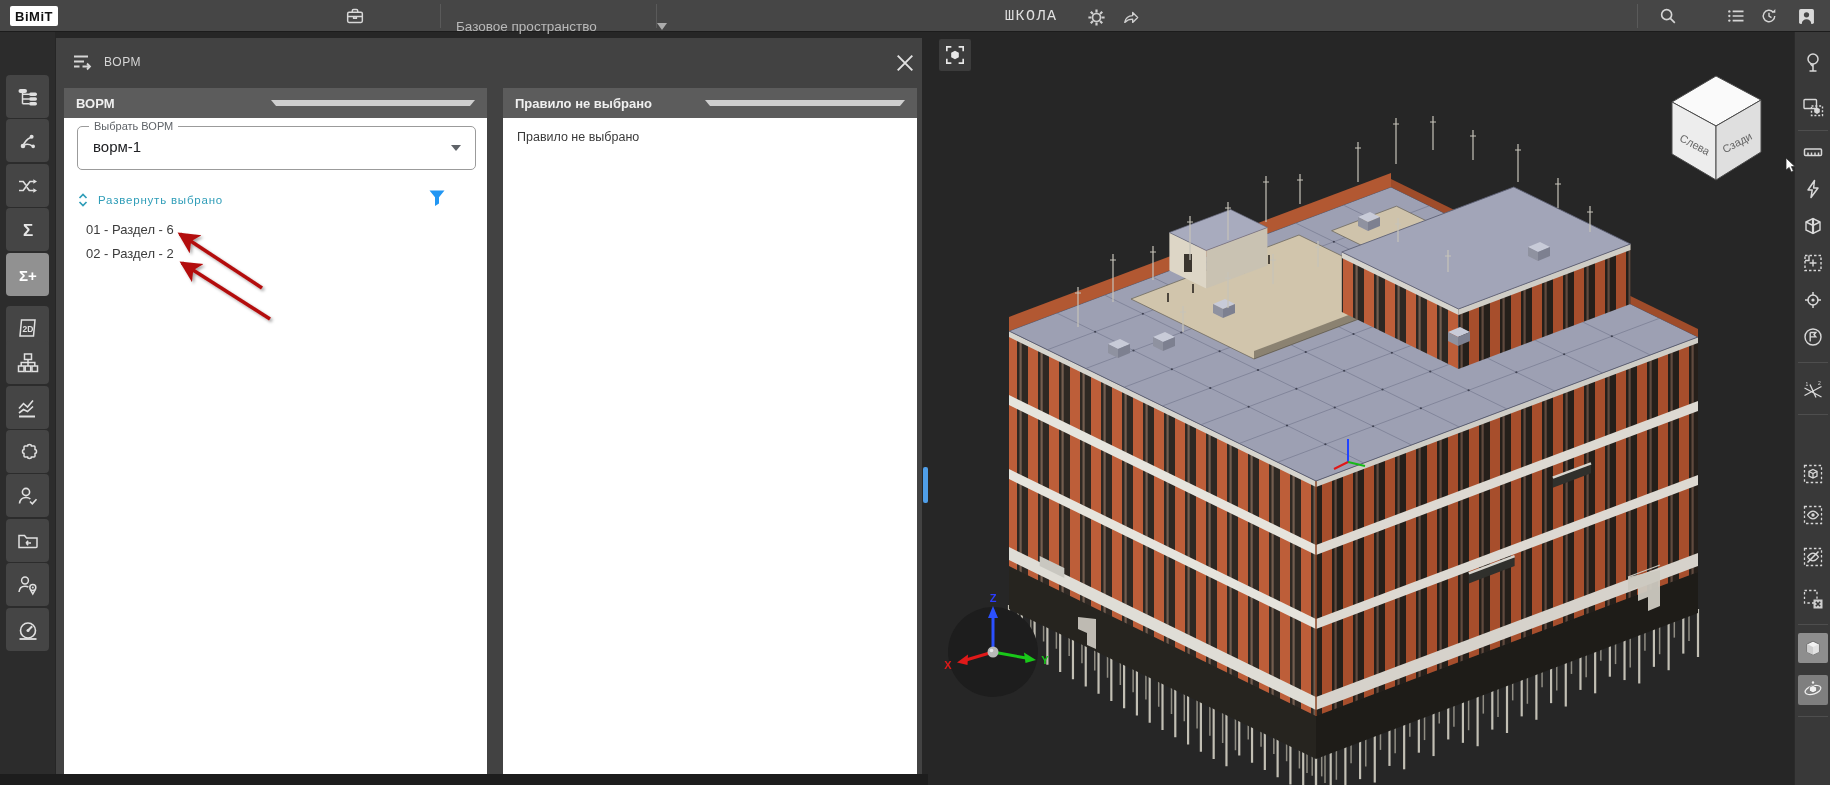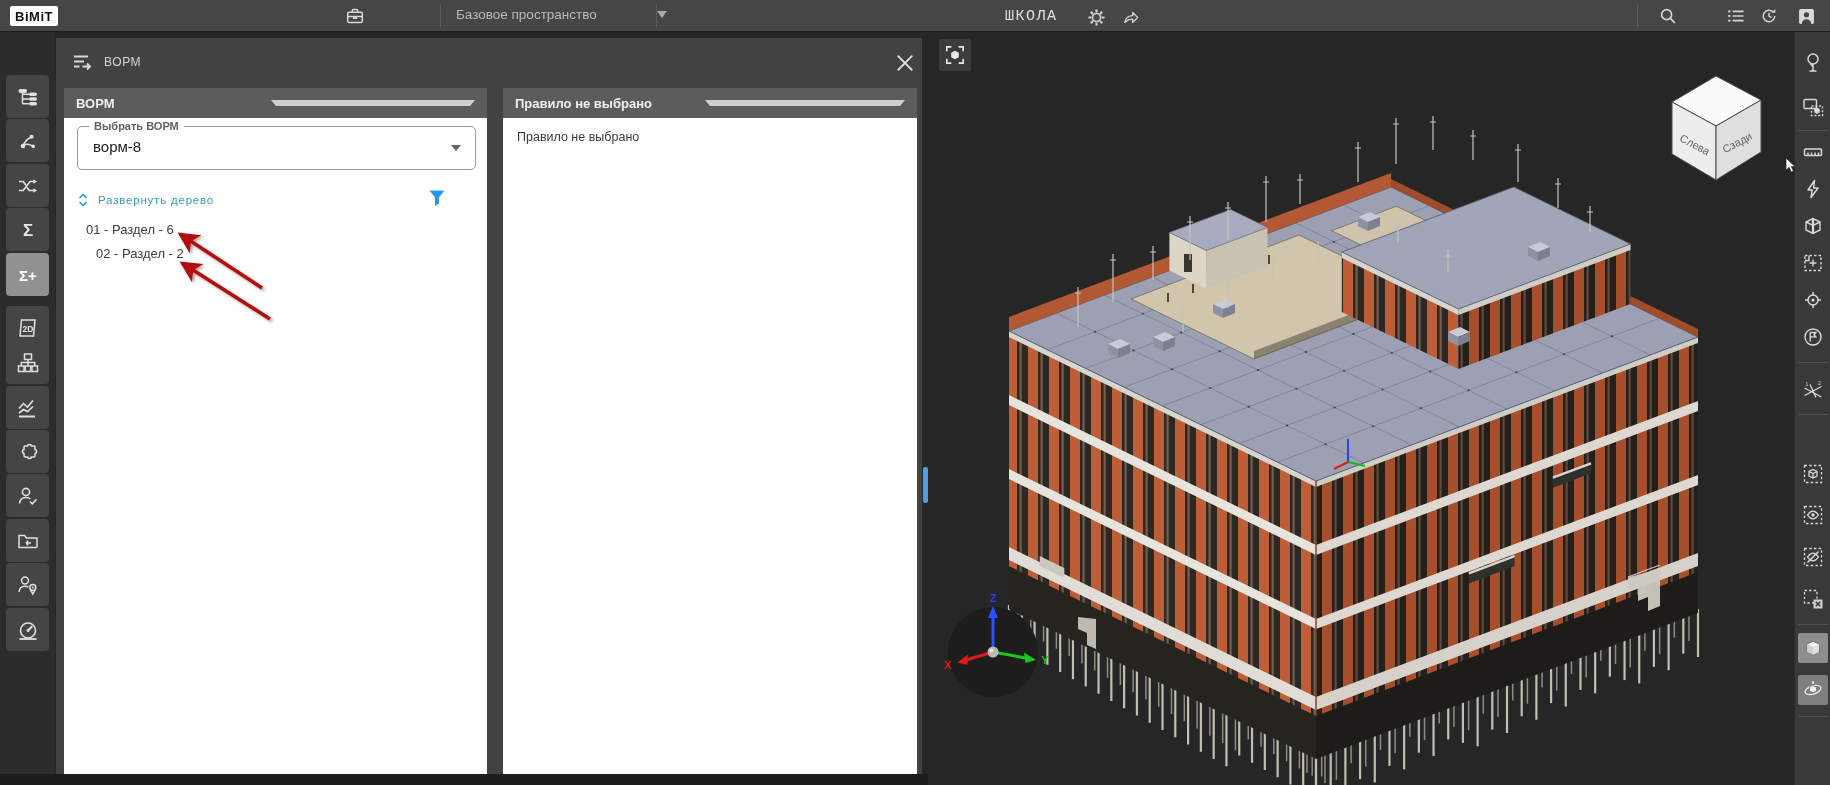--- a/index.html
+++ b/index.html
@@ -24,21 +24,21 @@
         font-size:14px;font-weight:bold;border:none;cursor:pointer;display:flex;align-items:center;justify-content:center;}
   
   .panel{left:56px;top:38px;width:866px;height:736px;background:#424242;}
   .p-title{color:#d6d6d6;font-size:12px;letter-spacing:.6px;}
   .subpanel{background:#fff;}
   .sp-head{height:30px;background:#5c5c5c;display:flex;align-items:center;padding:0 12px;cursor:pointer;}
   .sp-head span{color:#f0f0f0;font-size:13px;font-weight:bold;flex:1;}
   .sp-caret{width:0;height:0;border-left:5px solid transparent;border-right:5px solid transparent;border-top:6px solid #cfcfcf;}
   .sp-body{position:relative;background:#fff;width:100%;height:656px;overflow:hidden;}
   .sel-box{left:13px;top:8px;width:399px;height:44px;border:1px solid #9b9b9b;border-radius:5px;cursor:pointer;}
-  .sel-label{left:11px;top:-7px;background:#fff;padding:0 5px;font-size:11px;color:#5f6368;font-weight:bold;}
+  .sel-label{left:11px;top:-7px;background:#fff;padding:0 5px;font-size:11px;color:#5f6368;}
   .sel-value{left:15px;top:11px;font-size:15px;color:#202124;}
   .sel-caret{right:14px;top:18px;width:0;height:0;border-left:5px solid transparent;border-right:5px solid transparent;border-top:6px solid #5f6368;}
   .link-row{left:12px;top:72px;height:20px;display:flex;align-items:center;gap:8px;cursor:pointer;}
   .link-text{color:#2f9db8;font-size:11.5px;letter-spacing:.8px;}
   .tree-item{left:22px;font-size:13px;color:#3c3c3c;cursor:pointer;}
   .rule-body-text{left:14px;top:12px;font-size:12.5px;color:#3a3a3a;}
   
   .viewport{left:928px;top:32px;width:866px;height:753px;background:#262626;overflow:hidden;cursor:crosshair;}
   .focus-btn{left:11px;top:7px;width:32px;height:32px;background:#3c3c3c;border:none;border-radius:2px;cursor:pointer;
              display:flex;align-items:center;justify-content:center;}
@@ -60,21 +60,21 @@
     <div class="abs logo">BiMiT</div>
     <button class="abs tb-btn" style="left:340px;top:4px;width:30px;height:24px;">
       <svg width="22" height="22" viewBox="0 0 24 24">
         <g fill="none" stroke="#d8d8d8" stroke-width="1.6">
           <rect x="4" y="8" width="16" height="11" rx="1.5"></rect>
           <path d="M9 8V6.5A1.5 1.5 0 0 1 10.5 5h3A1.5 1.5 0 0 1 15 6.5V8M4 12.5h16M10.5 12v2.5h3V12"></path>
         </g>
       </svg>
     </button>
     <div class="abs tb-sep" style="left:440px;"></div>
-    <div class="abs tb-btn" style="left:456px;top:7px;gap:60px;cursor:pointer;">
+    <div class="abs tb-btn" style="left:456px;top:19px;gap:60px;cursor:pointer;">
       <span class="tb-text">Базовое пространство</span>
       <span class="caret" style="border-top-width:7px;"></span>
     </div>
     <div class="abs tb-sep" style="left:656px;"></div>
     <span class="abs proj" style="left:1005px;top:8px;font-family:Liberation Mono, monospace;">ШКОЛА</span>
     <button class="abs tb-btn" style="left:1083px;top:5px;width:26px;height:24px;">
       <svg width="21" height="21" viewBox="0 0 22 22">
         <g stroke="#cfcfcf" fill="none">
           <circle cx="11" cy="11" r="4.2" stroke-width="1.8"></circle>
           <path d="M11 2.5v3.2M11 16.3v3.2M2.5 11h3.2M16.3 11h3.2M5 5l2.3 2.3M14.7 14.7 17 17M17 5l-2.3 2.3M7.3 14.7 5 17" stroke-width="2.3"></path>
@@ -262,36 +262,36 @@
     </button>
 
     <div class="abs subpanel" style="left:8px;top:50px;width:423px;height:686px;">
       <div class="sp-head">
         <span>ВОРМ</span>
         <span class="sp-caret"></span>
       </div>
       <div class="sp-body">
         <div class="abs sel-box">
           <span class="abs sel-label">Выбрать ВОРМ</span>
-          <span class="abs sel-value">ворм-8</span>
+          <span class="abs sel-value">ворм-1</span>
           <span class="abs sel-caret"></span>
         </div>
         <div class="abs link-row">
           <svg width="14" height="16" viewBox="0 0 14 16">
             <path d="M3.5 6 7 2.5 10.5 6M3.5 10 7 13.5 10.5 10" stroke="#2f9db8" stroke-width="1.7" fill="none"></path>
           </svg>
-          <span class="link-text">Развернуть дерево</span>
+          <span class="link-text">Развернуть выбрано</span>
         </div>
         <button class="abs tb-btn" style="right:40px;top:70px;width:20px;height:20px;">
           <svg width="16" height="16" viewBox="0 0 16 16">
             <path d="M0.5 0.5h15L10 7.2v6.2l-4 2.6V7.2z" fill="#2196f3"></path>
           </svg>
         </button>
         <div class="abs tree-item" style="top:104px;">01 - Раздел - 6</div>
-        <div class="abs tree-item" style="top:128px;margin-left:10px;">02 - Раздел - 2</div>
+        <div class="abs tree-item" style="top:128px;">02 - Раздел - 2</div>
 
         <svg class="abs" style="left:0;top:0;pointer-events:none;" width="423" height="656" viewBox="0 0 423 656">
           <defs>
             <marker id="ah" markerWidth="7" markerHeight="7" refX="5.2" refY="3" orient="auto">
               <path d="M0 0 L6 3 L0 6 L1.5 3 z" fill="#b30f0f"></path>
             </marker>
             <filter id="ashadow" x="-30%" y="-30%" width="160%" height="160%">
               <feDropShadow dx="2" dy="2" stdDeviation="1.6" flood-color="#000" flood-opacity="0.35"></feDropShadow>
             </filter>
           </defs>

